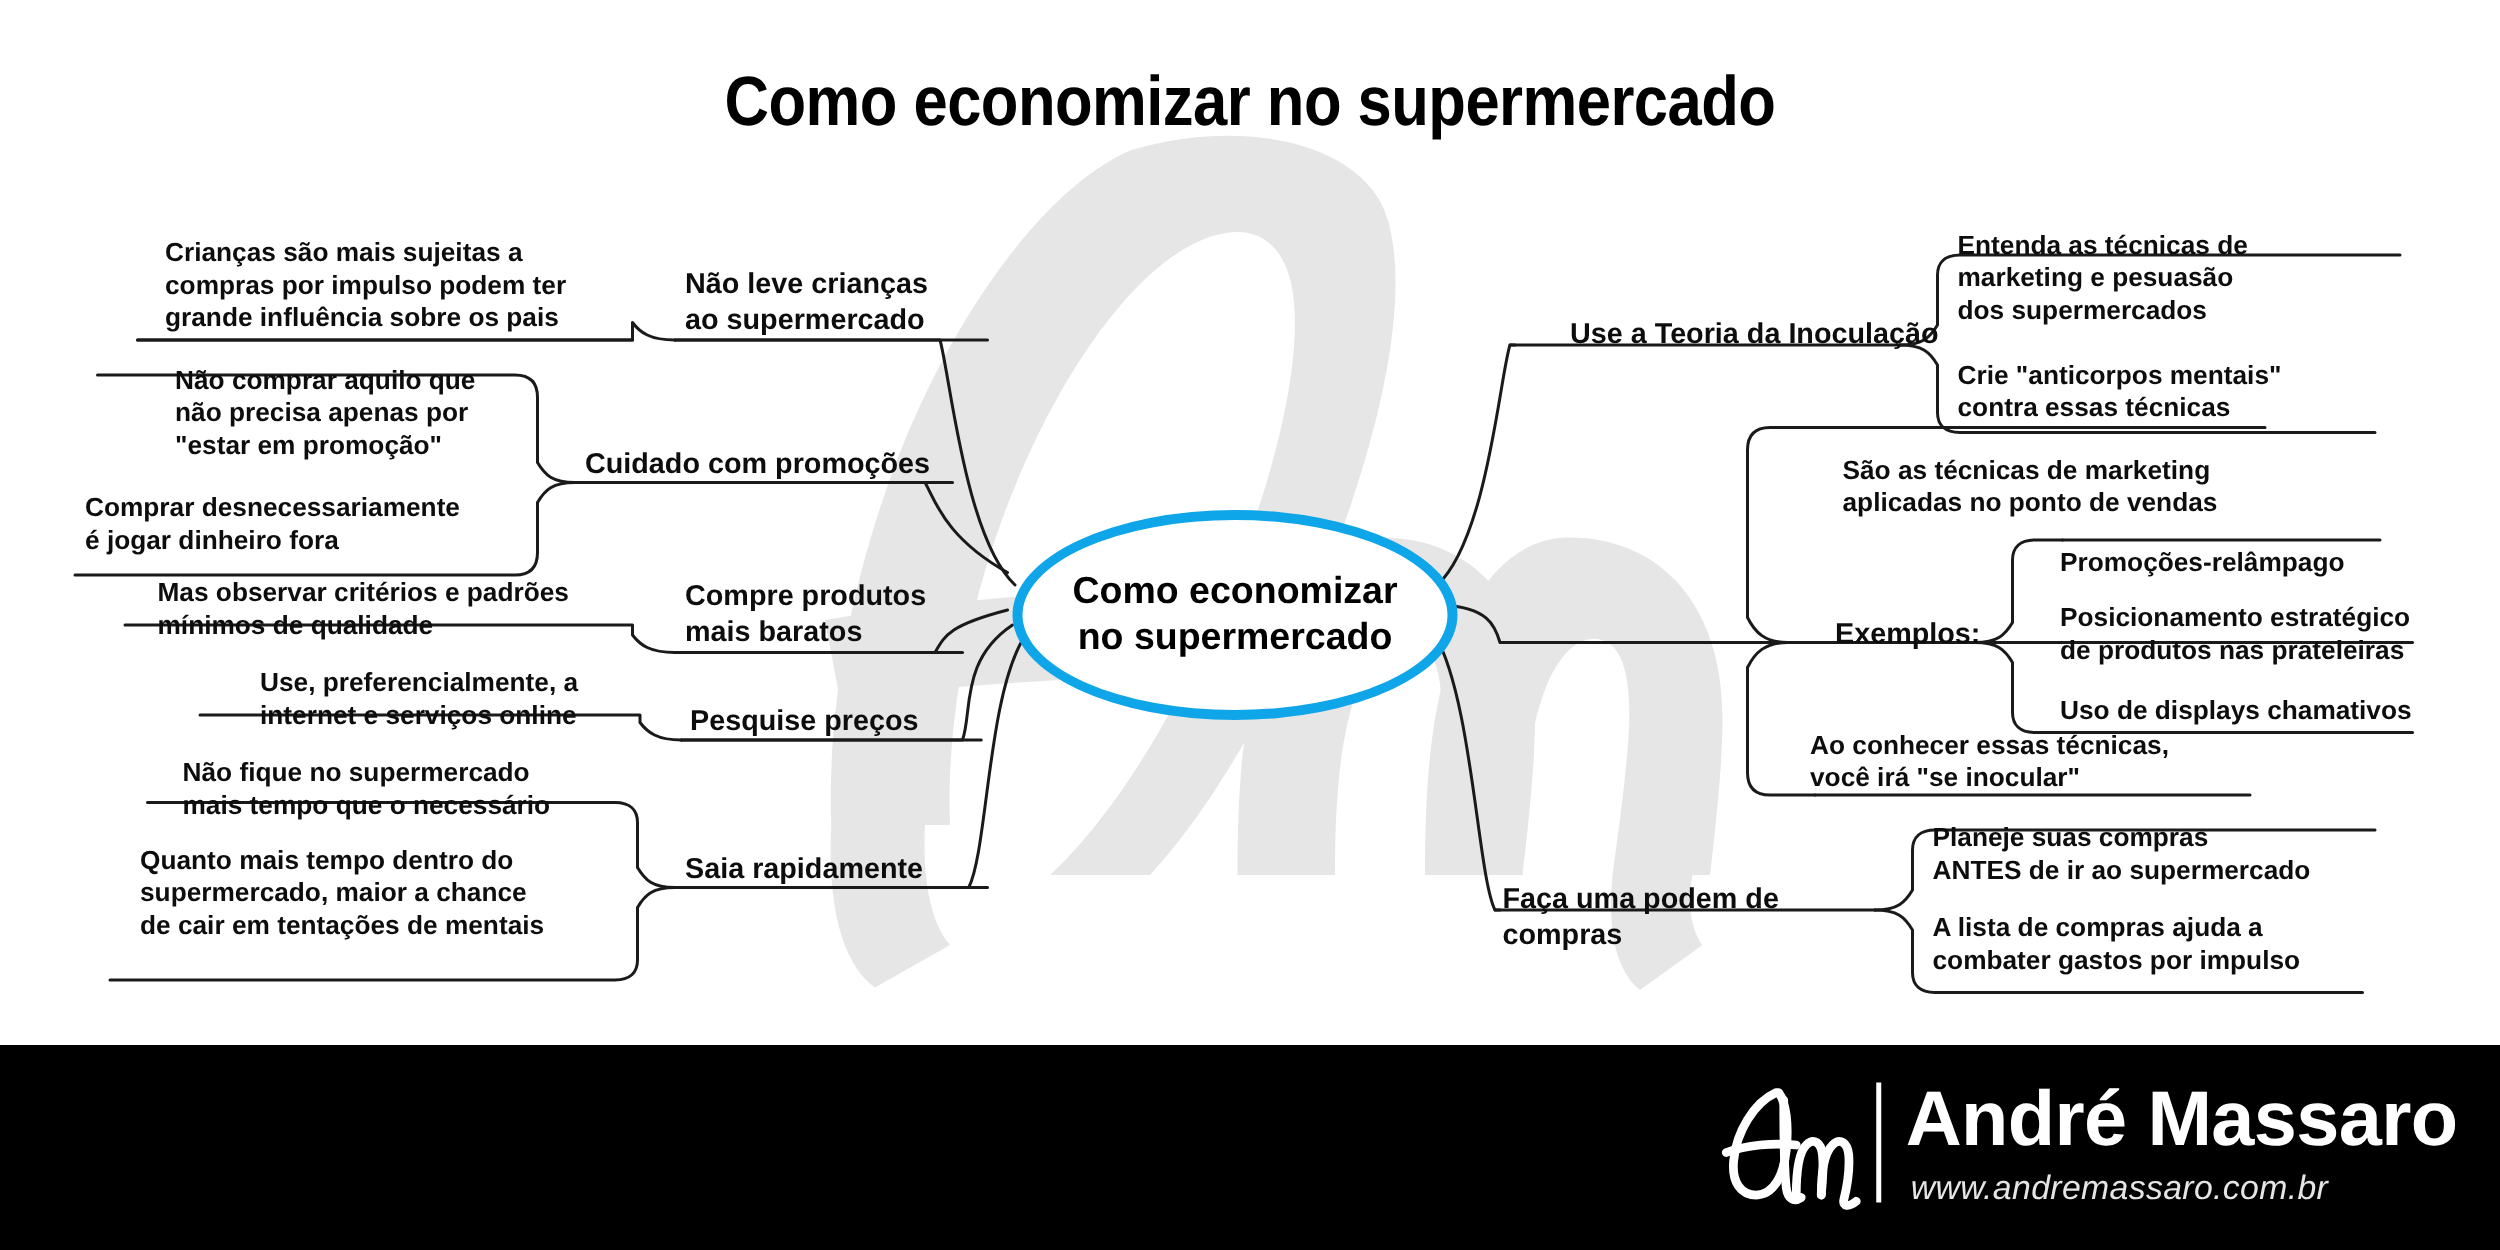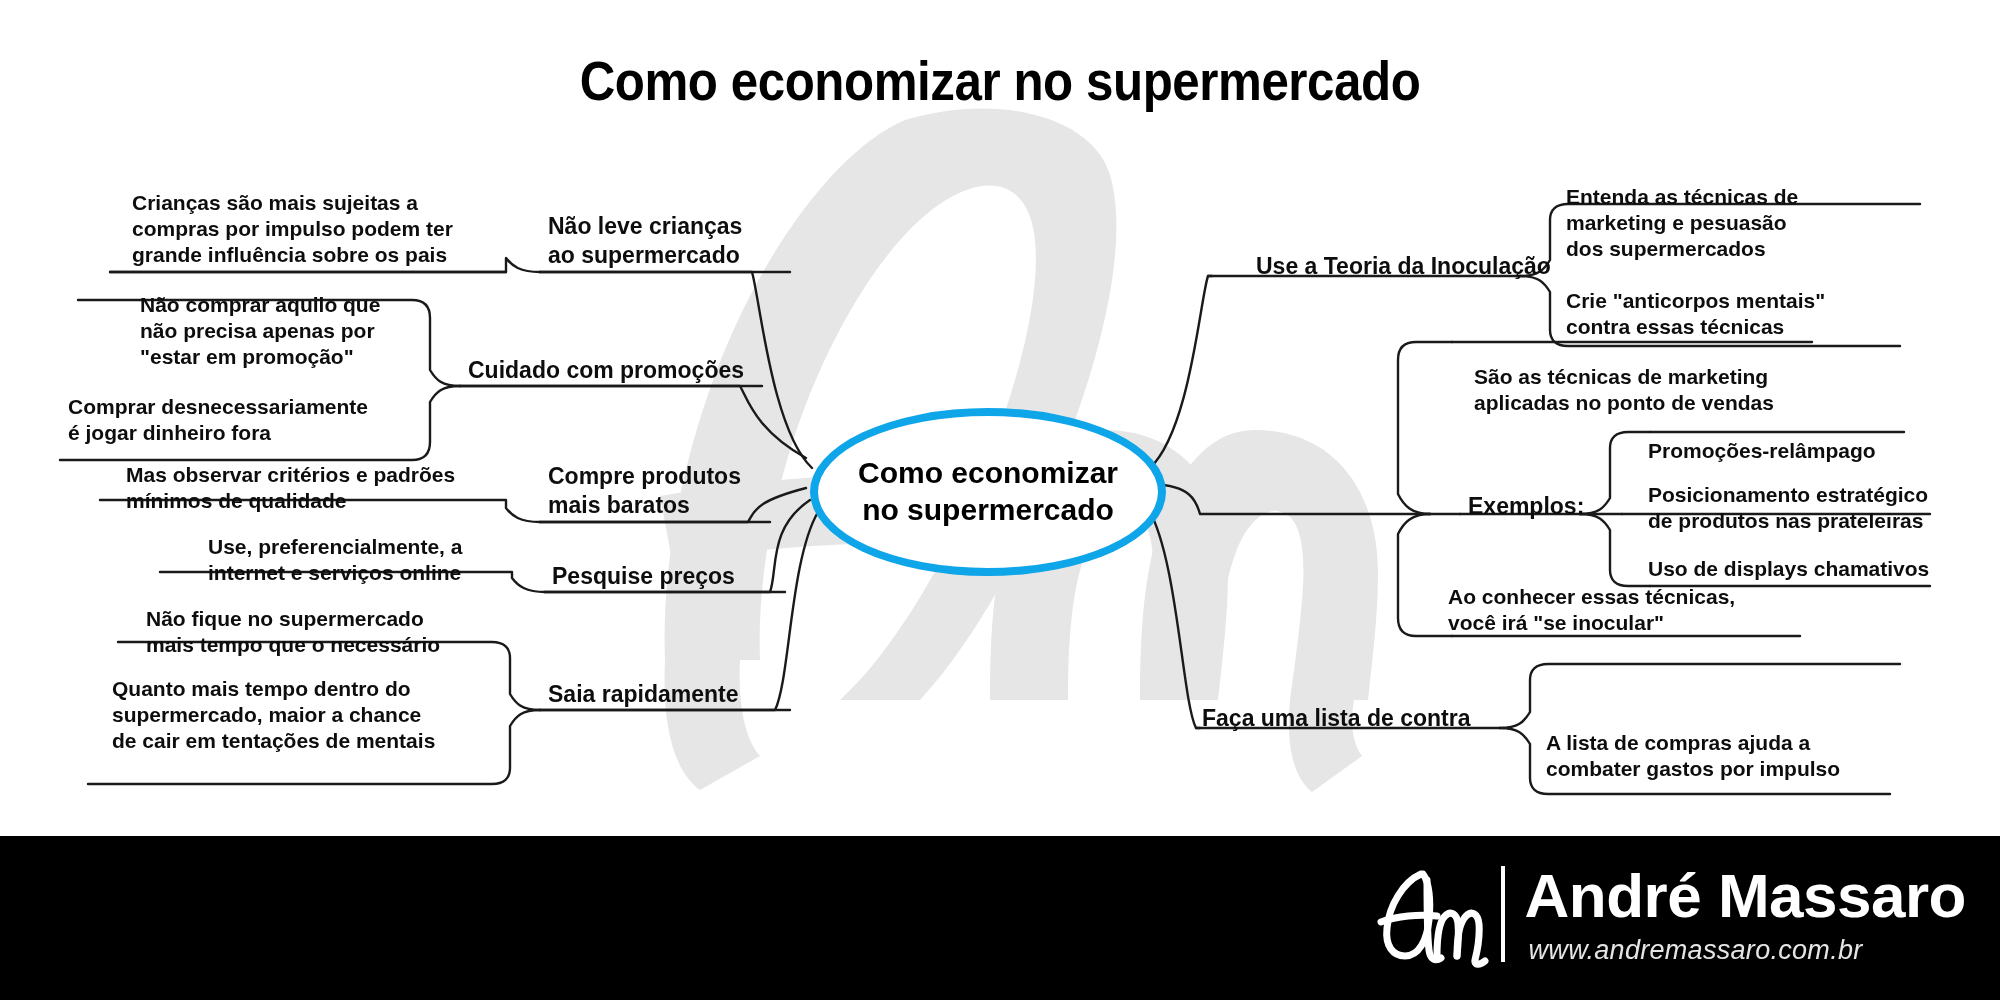--- a/index.html
+++ b/index.html
@@ -266,21 +266,21 @@
   <div class="node l s-lvl3" style="left:146px;top:606px;width:360px;">Não fique no supermercado
 mais tempo que o necessário</div>
 
   <div class="node l s-lvl3" style="left:112px;top:676px;width:390px;">Quanto mais tempo dentro do
 supermercado, maior a chance
 de cair em tentações de mentais</div>
 
   <div class="node l s-lvl1" style="left:1212px;top:252px;width:320px;margin-left:44px;">Use a Teoria da Inoculação</div>
 
 
-  <div class="node l s-lvl1" style="left:1202px;top:704px;width:320px;">Faça uma lista de contra</div>
+  <div class="node l s-lvl1" style="left:1202px;top:704px;width:320px;">Faça uma podem de compras</div>
 
   <div class="node l s-lvl3" style="left:1566px;top:184px;width:340px;">Entenda as técnicas de
 marketing e pesuasão
 dos supermercados</div>
 
   <div class="node l s-lvl3" style="left:1566px;top:288px;width:340px;">Crie "anticorpos mentais"
 contra essas técnicas</div>
 
   <div class="node l s-lvl3" style="left:1474px;top:364px;width:380px;">São as técnicas de marketing
 aplicadas no ponto de vendas</div>
@@ -290,20 +290,22 @@
   <div class="node l s-lvl3" style="left:1648px;top:438px;width:300px;">Promoções-relâmpago</div>
 
   <div class="node l s-lvl3" style="left:1648px;top:482px;width:330px;">Posicionamento estratégico
 de produtos nas prateleiras</div>
 
   <div class="node l s-lvl3" style="left:1648px;top:556px;width:320px;">Uso de displays chamativos</div>
 
   <div class="node l s-lvl3" style="left:1448px;top:584px;width:340px;">Ao conhecer essas técnicas,
 você irá "se inocular"</div>
 
+  <div class="node l s-lvl3" style="left:1546px;top:658px;width:370px;">Planeje suas compras
+ANTES de ir ao supermercado</div>
 
   <div class="node l s-lvl3" style="left:1546px;top:730px;width:370px;">A lista de compras ajuda a
 combater gastos por impulso</div>
 
   <div class="footer">
     <div class="logo-wrap">
 
       <svg class="logo-mono" viewBox="0 0 120 108" aria-hidden="true">
         <g fill="none" stroke="#ffffff" stroke-width="7" stroke-linecap="round" stroke-linejoin="round">
 

